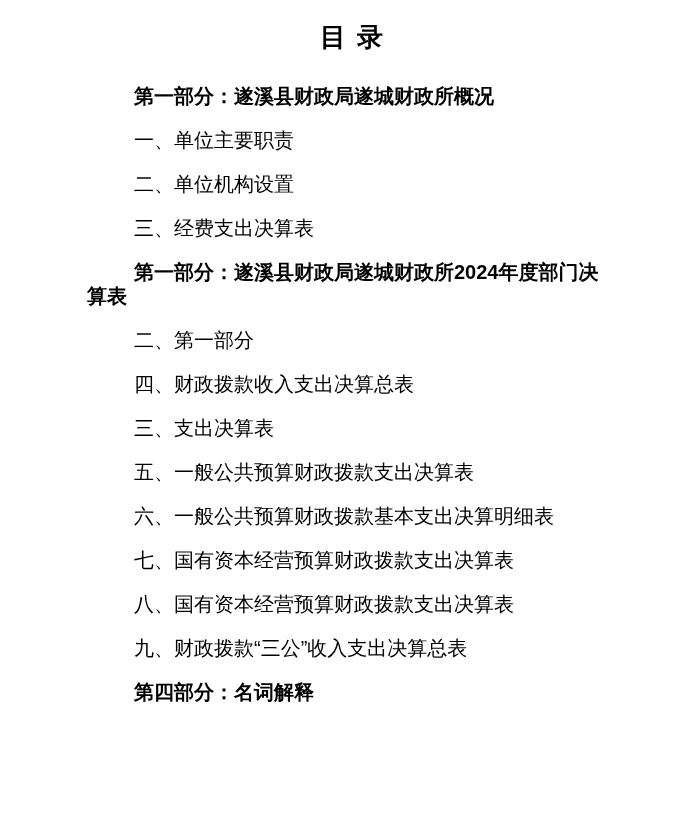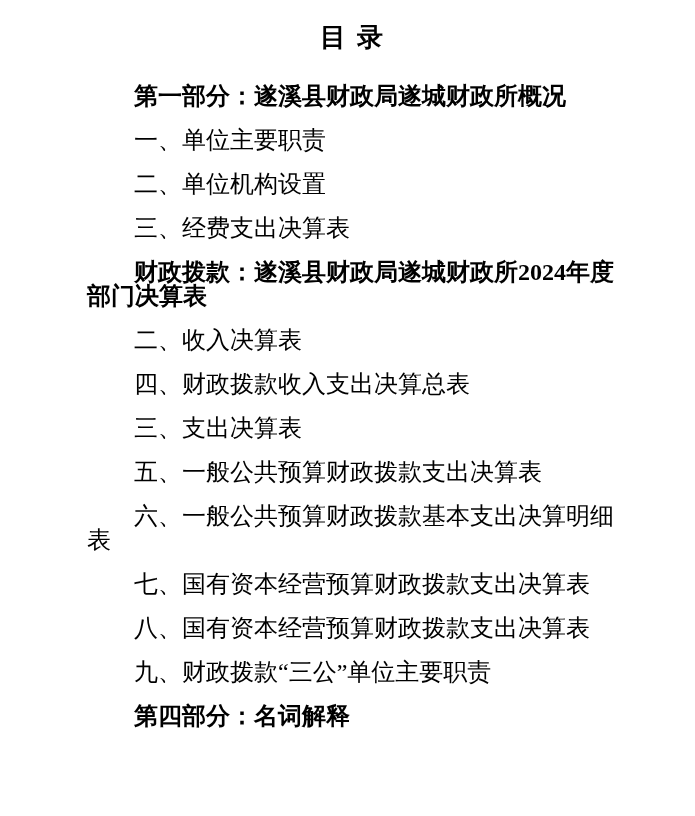--- a/index.html
+++ b/index.html
@@ -20,52 +20,51 @@
   .doc-title {
     text-align: center;
     font-size: 26px;
     font-weight: bold;
     line-height: 30px;
     letter-spacing: 2px;
     margin: 0 0 32px 0;
     white-space: pre;
   }
   .toc p {
-    font-size: 24px;
+    font-size: 20px;
     line-height: 24px;
     text-indent: 47px;
     margin: 0 0 20px 0;
     word-break: break-all;
-    font-family: Liberation Serif, serif;
   }
   .toc p.section-heading {
     font-weight: bold;
   }
   .toc p.toc-item {
     font-weight: normal;
   }
 </style>
 </head>
 <body>
 
 <div class="page">
   <h1 class="doc-title">目 录</h1>
 
   <div class="toc">
     <p class="section-heading">第一部分：遂溪县财政局遂城财政所概况</p>
     <p class="toc-item">一、单位主要职责</p>
     <p class="toc-item">二、单位机构设置</p>
     <p class="toc-item">三、经费支出决算表</p>
 
-    <p class="section-heading">财政拨款：遂溪县财政局遂城财政所2024年度部门决算表</p>
-    <p class="toc-item">二、收入决算表</p>
+    <p class="section-heading">第一部分：遂溪县财政局遂城财政所2024年度部门决算表</p>
+    <p class="toc-item">二、第一部分</p>
     <p class="toc-item">四、财政拨款收入支出决算总表</p>
     <p class="toc-item">三、支出决算表</p>
     <p class="toc-item">五、一般公共预算财政拨款支出决算表</p>
     <p class="toc-item">六、一般公共预算财政拨款基本支出决算明细表</p>
     <p class="toc-item">七、国有资本经营预算财政拨款支出决算表</p>
     <p class="toc-item">八、国有资本经营预算财政拨款支出决算表</p>
-    <p class="toc-item">九、财政拨款“三公”单位主要职责</p>
+    <p class="toc-item">九、财政拨款“三公”收入支出决算总表</p>
 
 
     <p class="section-heading">第四部分：名词解释</p>
   </div>
 </div>
 
 </body></html>

